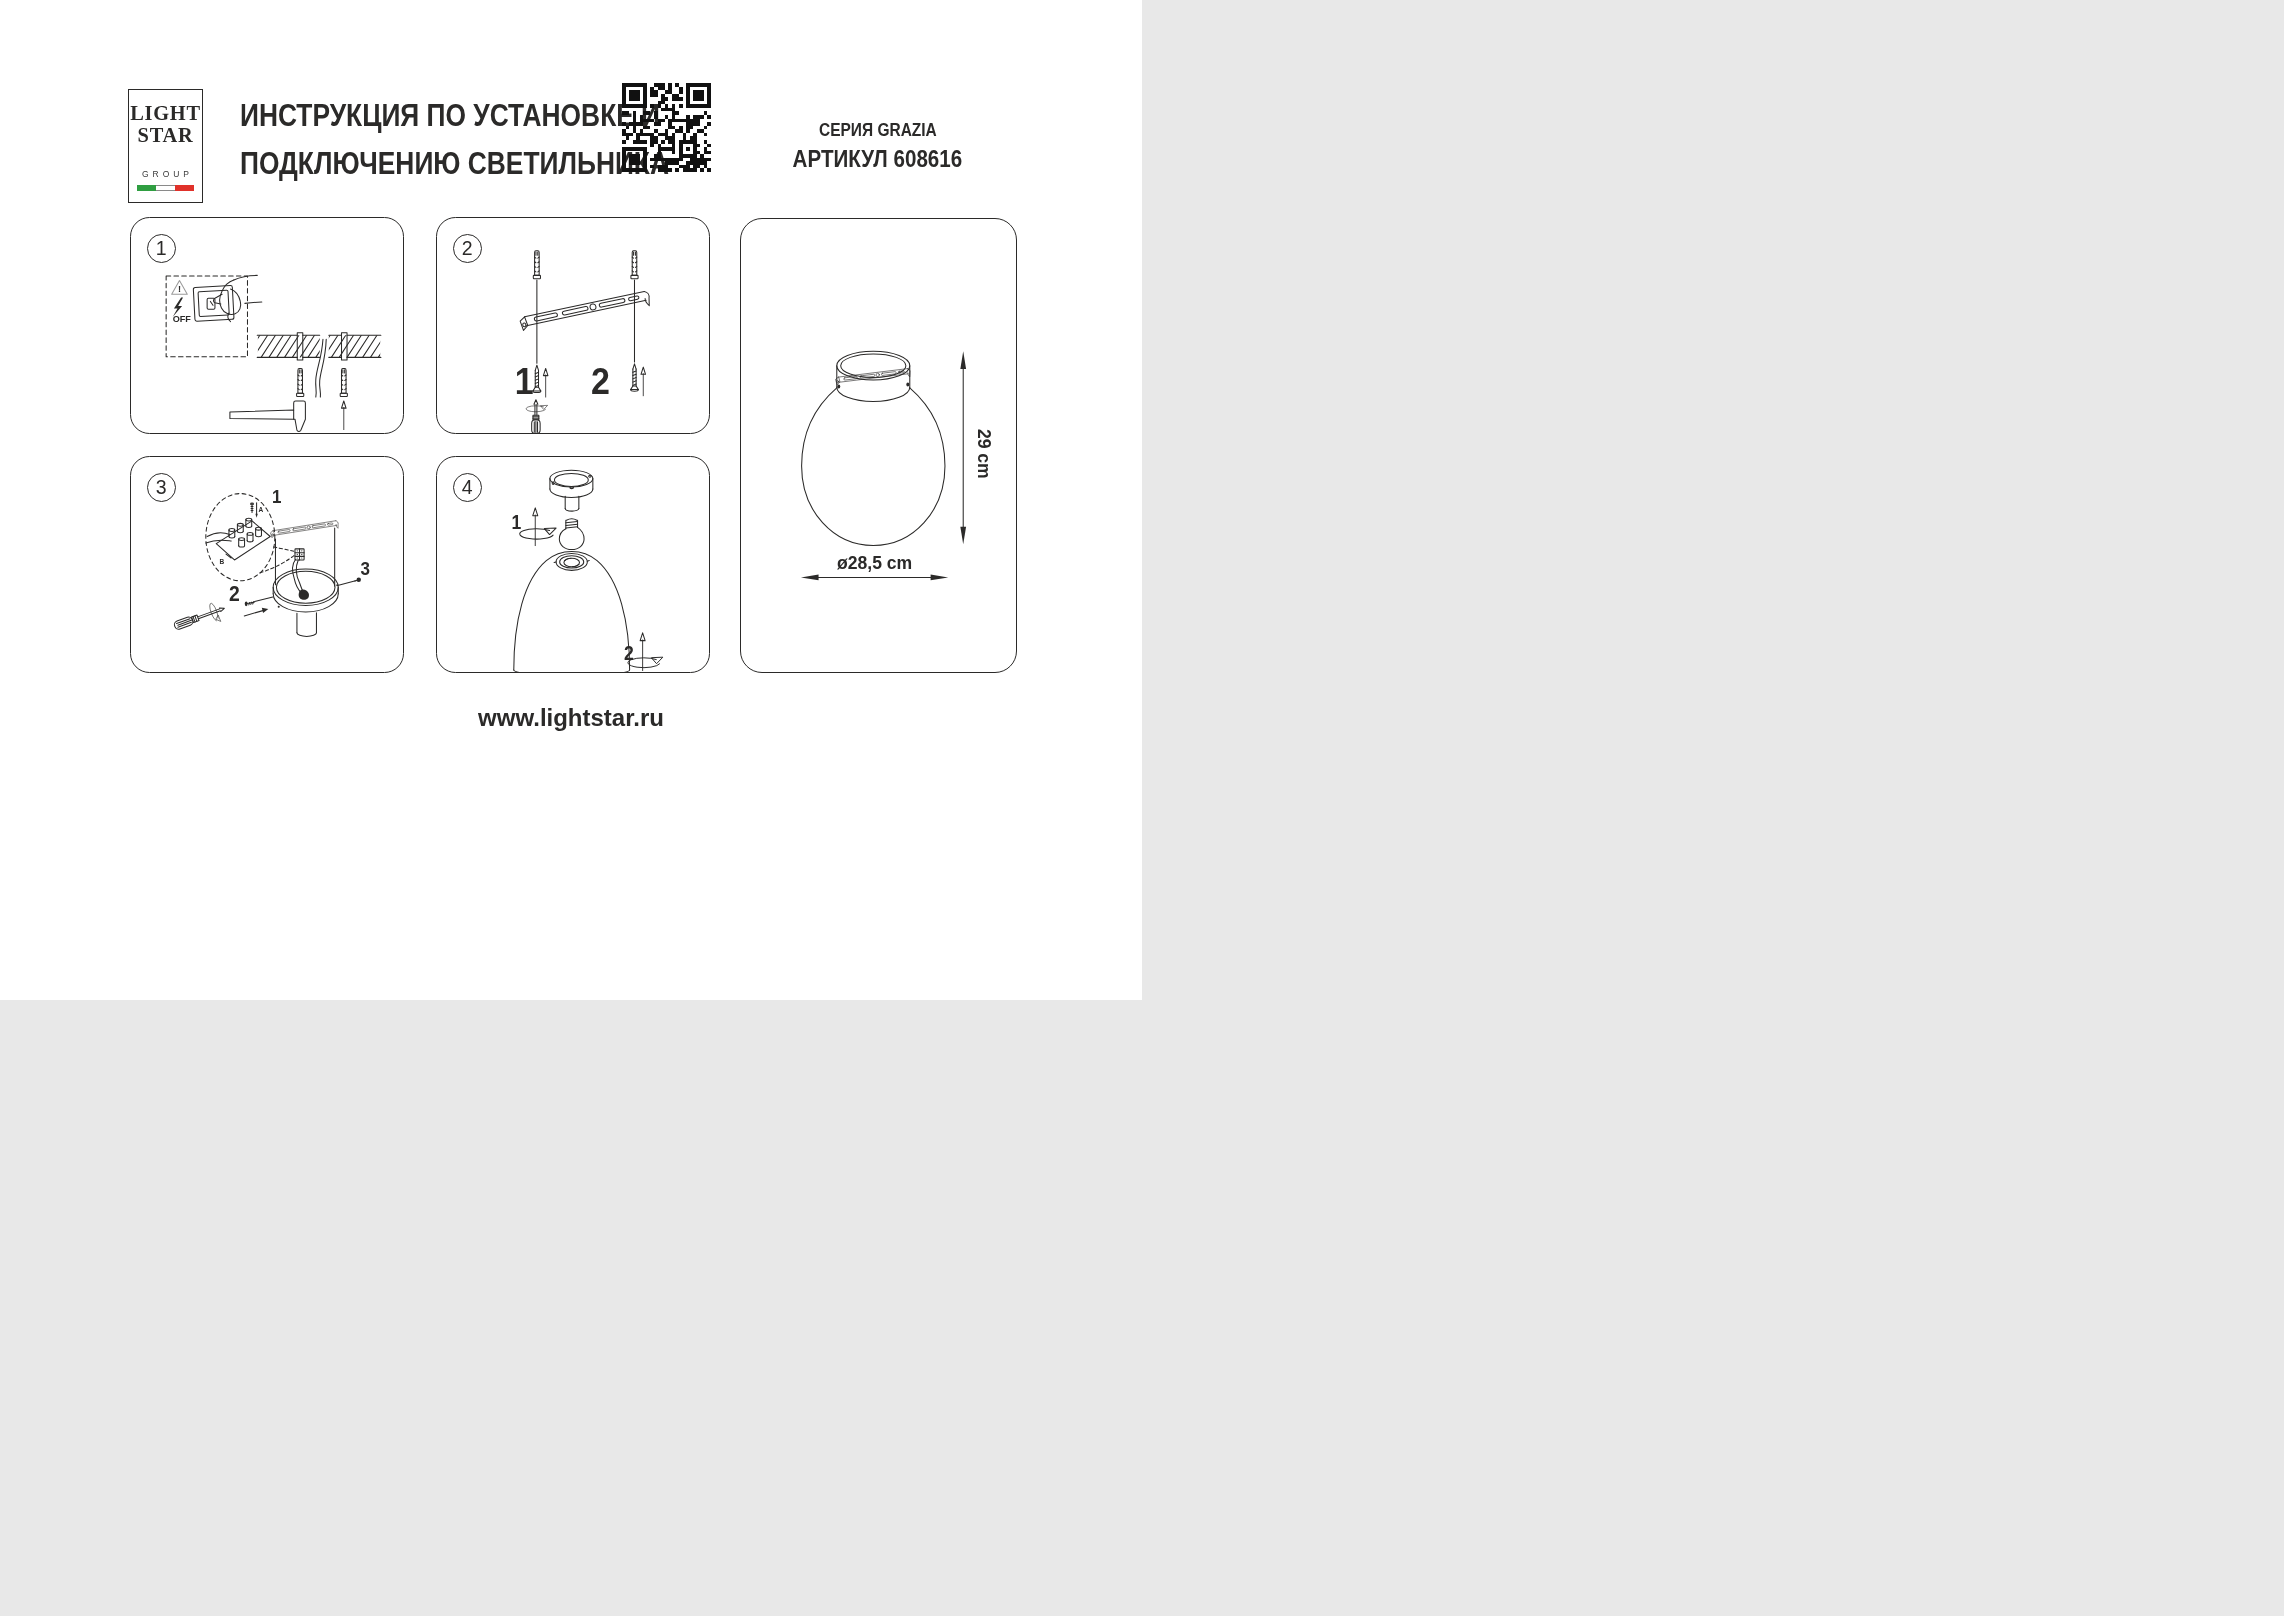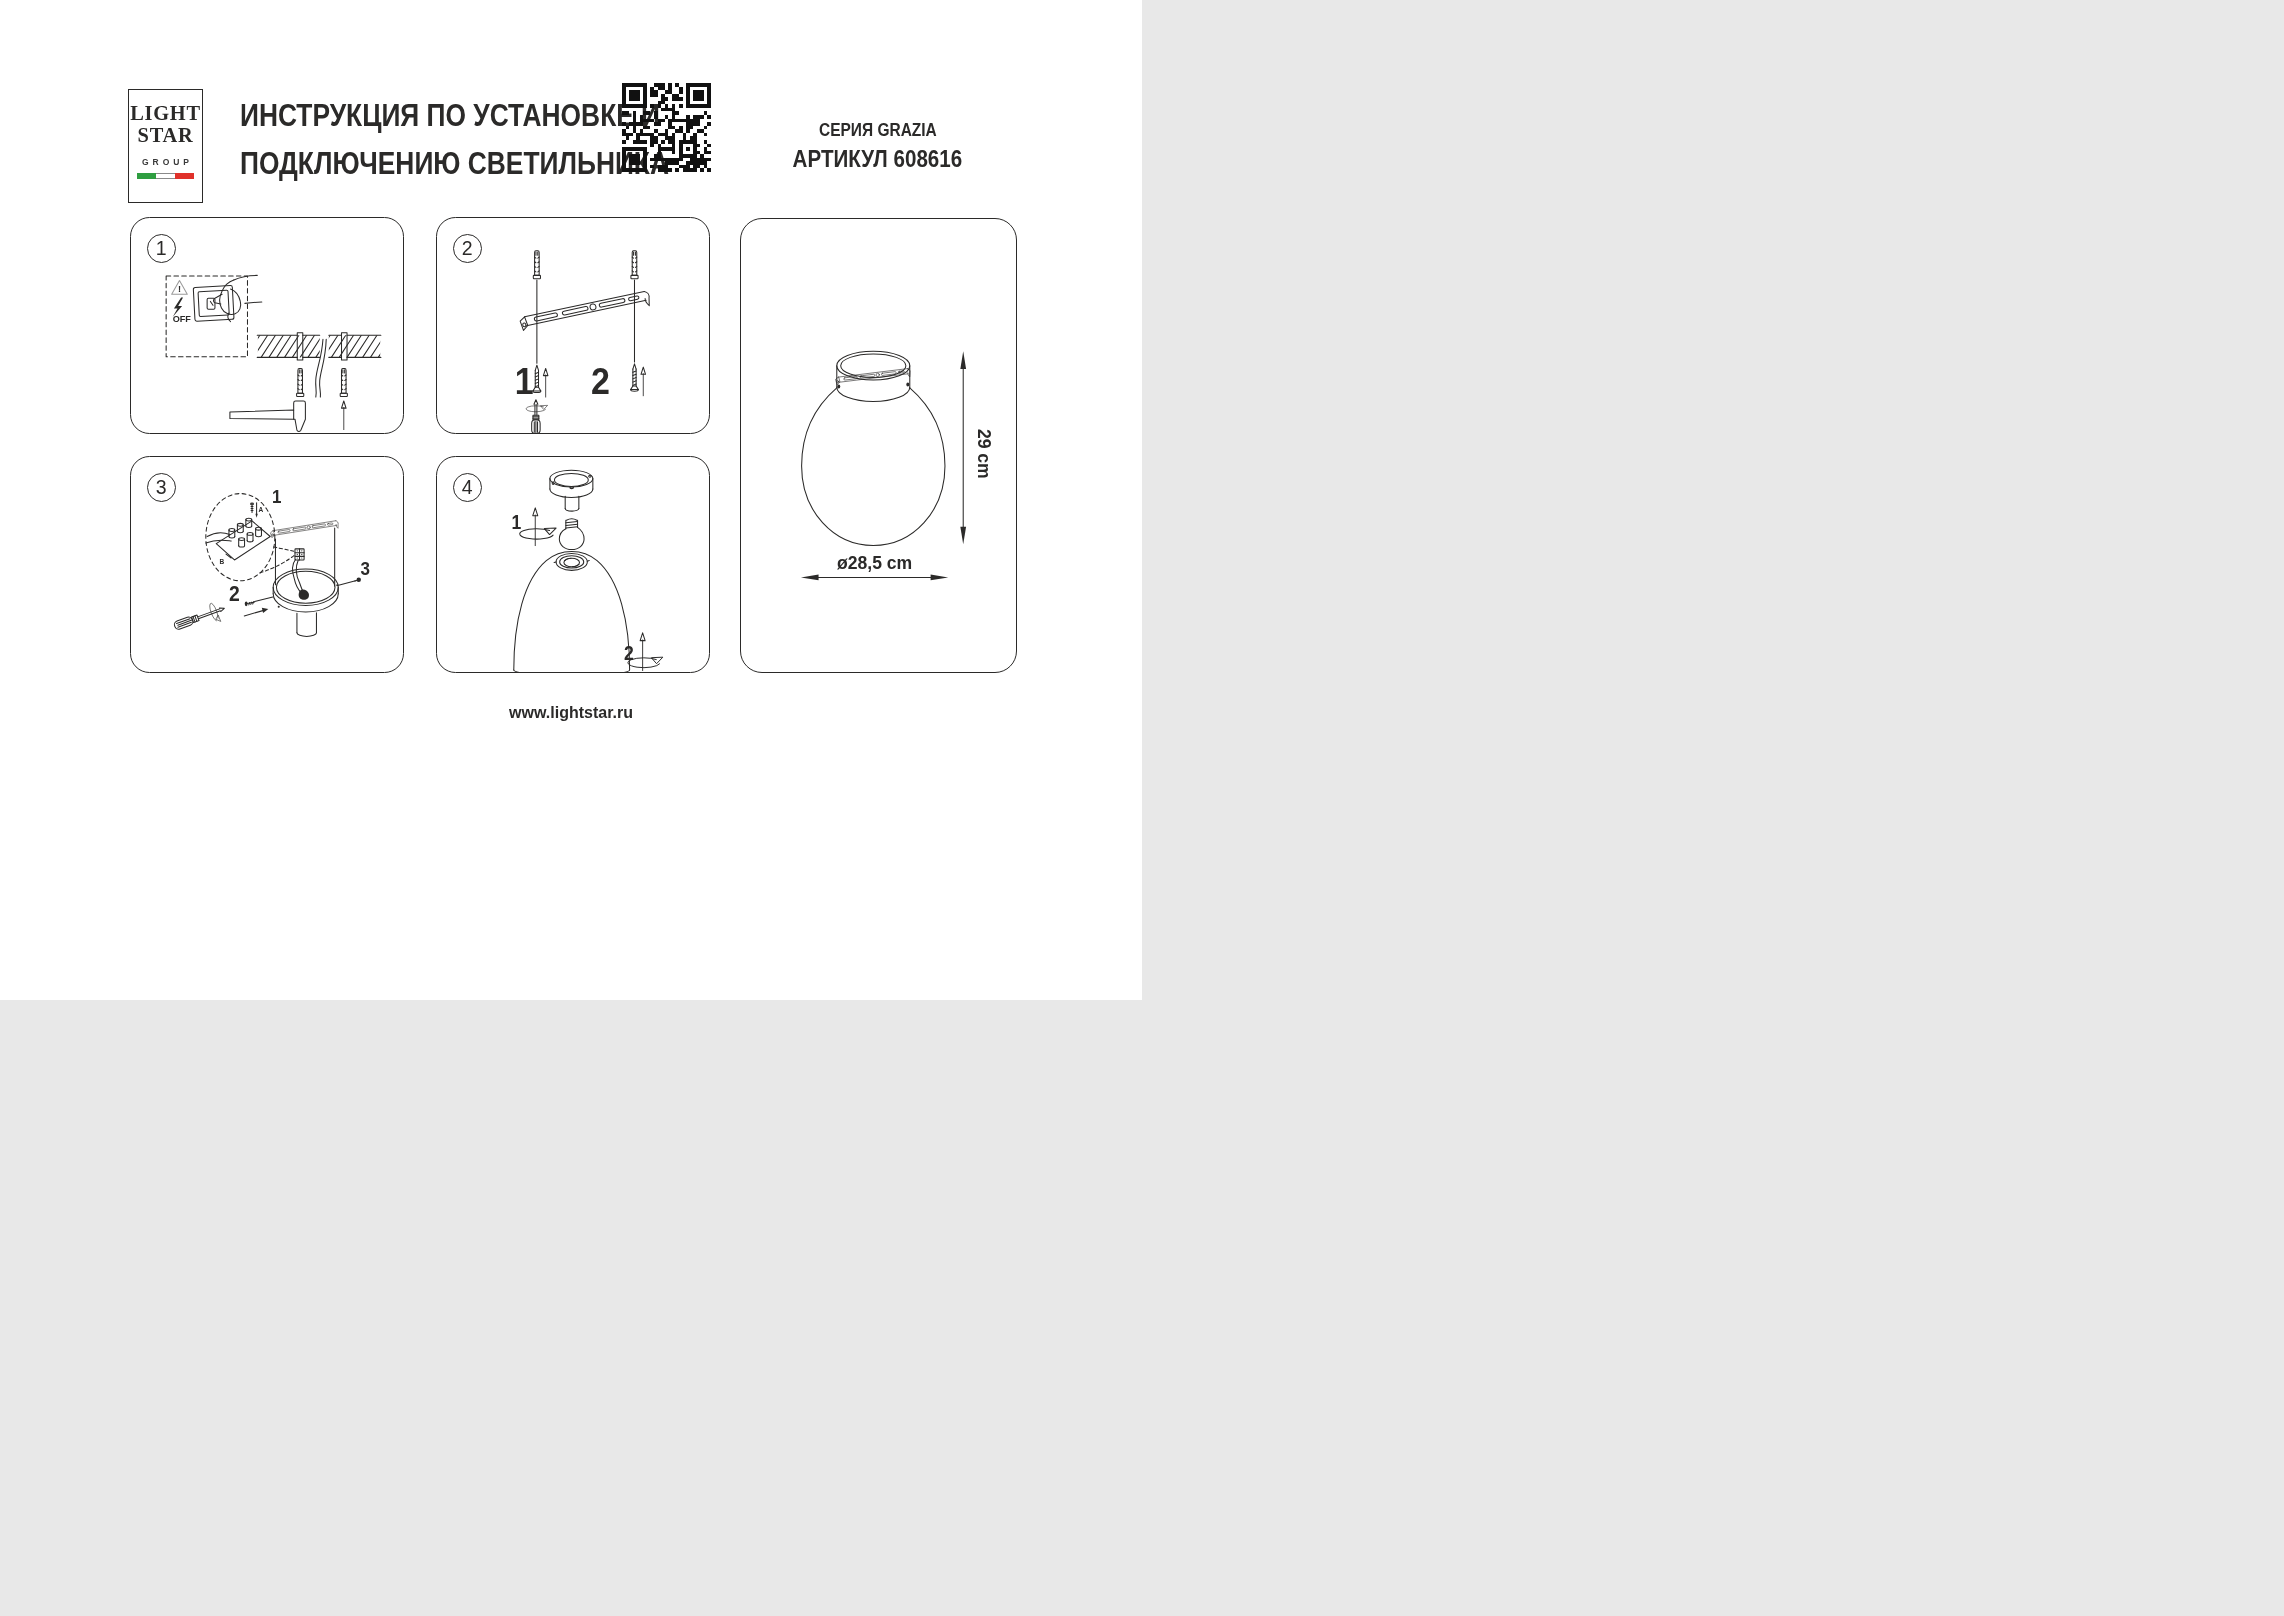--- a/index.html
+++ b/index.html
@@ -4,21 +4,21 @@
 <style>
   html,body{margin:0;padding:0;background:#e8e8e8;}
   #page{position:relative;width:1142px;height:1000px;background:#ffffff;overflow:hidden;
         font-family:"Liberation Sans",sans-serif;color:#2b2a29;}
   .abs{position:absolute;}
   
   #logo-box{left:128px;top:89px;width:73px;height:112px;border:1px solid #2b2a29;text-align:center;}
   .logo-word{font-family:"Liberation Serif",serif;font-weight:bold;font-size:20px;line-height:21.5px;
              letter-spacing:0.7px;transform:scaleX(1.02);color:#2b2a29;}
   #logo-word1{margin-top:13px;}
-  #logo-group{margin-top:11px;font-size:8.5px;letter-spacing:3.9px;text-indent:3.9px;font-weight:700;color:#3a3a3a;}
+  #logo-group{margin-top:23px;font-size:8.5px;letter-spacing:3.9px;text-indent:3.9px;font-weight:400;color:#3a3a3a;}
   #logo-flag{margin:5.9px auto 0;width:57px;height:5.9px;display:flex;}
   #logo-flag .seg{flex:1;}
   #flag-green{background:#2f9e41;}
   #flag-white{background:#ffffff;border-top:0.7px solid #8a8a8a;border-bottom:0.7px solid #8a8a8a;}
   #flag-red{background:#e0312a;}
   #title-block{left:240px;top:92px;width:391px;}
   .title-line{display:block;white-space:nowrap;transform:scaleX(0.85);transform-origin:0 50%;
               font-weight:bold;font-size:31px;line-height:48px;color:#2b2a29;}
   #qr{left:622px;top:83px;width:89px;height:89px;}
   #series-block{left:746px;top:120px;width:263px;text-align:center;}
@@ -38,21 +38,21 @@
   svg.art{position:absolute;left:0;top:0;width:100%;height:100%;}
   svg.art path,svg.art line,svg.art rect,svg.art ellipse,svg.art circle,svg.art polyline,svg.art use{
       fill:none;stroke:#2b2a29;stroke-width:1.6;stroke-linecap:round;stroke-linejoin:round;}
   svg.art polygon{fill:#2b2a29;stroke:none;}
   svg.art .fill{fill:#2b2a29;stroke:none;}
   svg.art .white{fill:#ffffff;stroke:none;}
   svg.art text{fill:#2b2a29;stroke:none;font-family:"Liberation Sans",sans-serif;font-weight:bold;}
   svg.art .gray{stroke:#9b9b9b;}
   text.graytxt{fill:#9b9b9b;}
   
-  #footer{left:408px;top:704px;width:326px;text-align:center;font-size:16px;font-weight:bold;color:#2b2a29;}
+  #footer{left:408px;top:704px;width:326px;text-align:center;font-size:24px;font-weight:bold;color:#2b2a29;}
 </style>
 </head>
 <body>
 
 <div id="page">
 
   <svg width="0" height="0" style="position:absolute">
     <defs>
       <g id="dowel">
         <path d="M-3.5,3 Q-3.5,0 -1.5,0 L1.5,0 Q3.5,0 3.5,3 L3.5,38 L-3.5,38 Z"></path>

